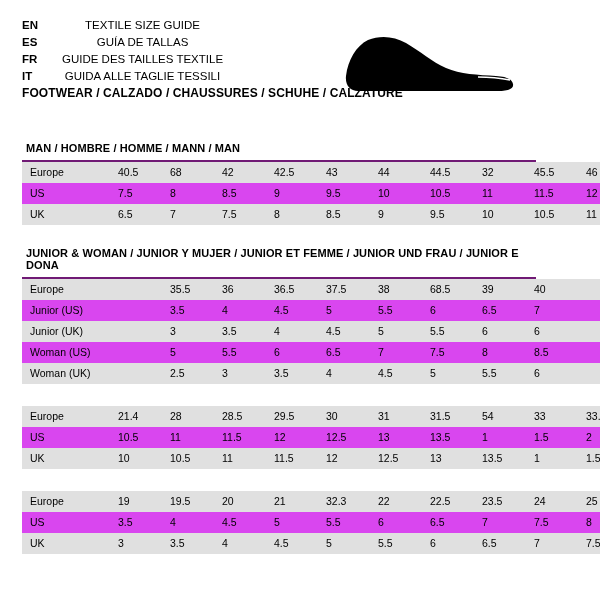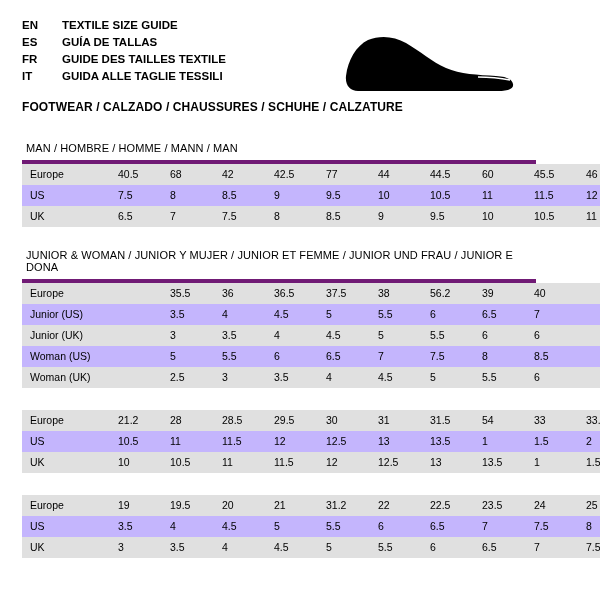--- a/index.html
+++ b/index.html
@@ -35,69 +35,70 @@
     font-size: 11.5px;
     line-height: 15px;
     vertical-align: top;
     white-space: nowrap;
   }
   .lang-code {
     width: 40px;
     font-weight: bold;
   }
   .lang-title {
-    font-weight: bold;
+    font-weight: normal;
+    text-align: center;
   }
 
   .shoe-wrap {
     position: absolute;
     right: 18px;
     top: 12px;
     width: 190px;
     height: 70px;
   }
 
   .footwear-line {
-    margin-top: 14px;
+    margin-top: 0;
     font-size: 12px;
     font-weight: bold;
     letter-spacing: 0.1px;
   }
 
   
   .section {
     margin-top: 22px;
   }
   .section.first {
     margin-top: 32px;
   }
   .section-title {
     font-size: 11px;
-    font-weight: normal;
+    font-weight: bold;
     padding: 0 0 6px 4px;
-    border-bottom: 4px solid #701a75;
+    border-bottom: 2px solid #701a75;
     letter-spacing: 0.1px;
   }
   table.size {
     border-collapse: collapse;
     width: 100%;
     table-layout: fixed;
   }
   table.size td {
     font-size: 10.5px;
     line-height: 13px;
     padding: 4px 0 4px 8px;
     white-space: nowrap;
     overflow: hidden;
   }
   table.size tr.shaded td {
     background: #e0e0e0;
   }
   table.size tr.plain td {
-    background: #c4b5fd;
+    background: #d946ef;
   }
   table.size td.rowlabel {
     text-align: left;
   }
 </style>
 </head>
 <body>
 
 <div class="page">
 
@@ -152,24 +153,24 @@
             <col style="width: 52px;">
             <col style="width: 52px;">
           </colgroup>
           <tbody>
             <tr class="shaded">
               <td class="rowlabel">Europe</td>
               <td>40.5</td>
               <td>68</td>
               <td>42</td>
               <td>42.5</td>
-              <td>77</td>
+              <td>43</td>
               <td>44</td>
               <td>44.5</td>
-              <td>60</td>
+              <td>32</td>
               <td>45.5</td>
               <td>46</td>
             </tr>
             <tr class="plain">
               <td class="rowlabel">US</td>
               <td>7.5</td>
               <td>8</td>
               <td>8.5</td>
               <td>9</td>
               <td>9.5</td>
@@ -213,21 +214,21 @@
           </colgroup>
           <tbody>
             <tr class="shaded">
               <td class="rowlabel">Europe</td>
               <td></td>
               <td>35.5</td>
               <td>36</td>
               <td>36.5</td>
               <td>37.5</td>
               <td>38</td>
-              <td>56.2</td>
+              <td>68.5</td>
               <td>39</td>
               <td>40</td>
               <td></td>
             </tr>
             <tr class="plain">
               <td class="rowlabel">Junior (US)</td>
               <td></td>
               <td>3.5</td>
               <td>4</td>
               <td>4.5</td>
@@ -291,21 +292,21 @@
             <col style="width: 52px;">
             <col style="width: 52px;">
             <col style="width: 52px;">
             <col style="width: 52px;">
             <col style="width: 52px;">
             <col style="width: 52px;">
           </colgroup>
           <tbody>
             <tr class="shaded">
               <td class="rowlabel">Europe</td>
-              <td>21.2</td>
+              <td>21.4</td>
               <td>28</td>
               <td>28.5</td>
               <td>29.5</td>
               <td>30</td>
               <td>31</td>
               <td>31.5</td>
               <td>54</td>
               <td>33</td>
               <td>33.5</td>
             </tr>
@@ -353,21 +354,21 @@
             <col style="width: 52px;">
             <col style="width: 52px;">
           </colgroup>
           <tbody>
             <tr class="shaded">
               <td class="rowlabel">Europe</td>
               <td>19</td>
               <td>19.5</td>
               <td>20</td>
               <td>21</td>
-              <td>31.2</td>
+              <td>32.3</td>
               <td>22</td>
               <td>22.5</td>
               <td>23.5</td>
               <td>24</td>
               <td>25</td>
             </tr>
             <tr class="plain">
               <td class="rowlabel">US</td>
               <td>3.5</td>
               <td>4</td>

